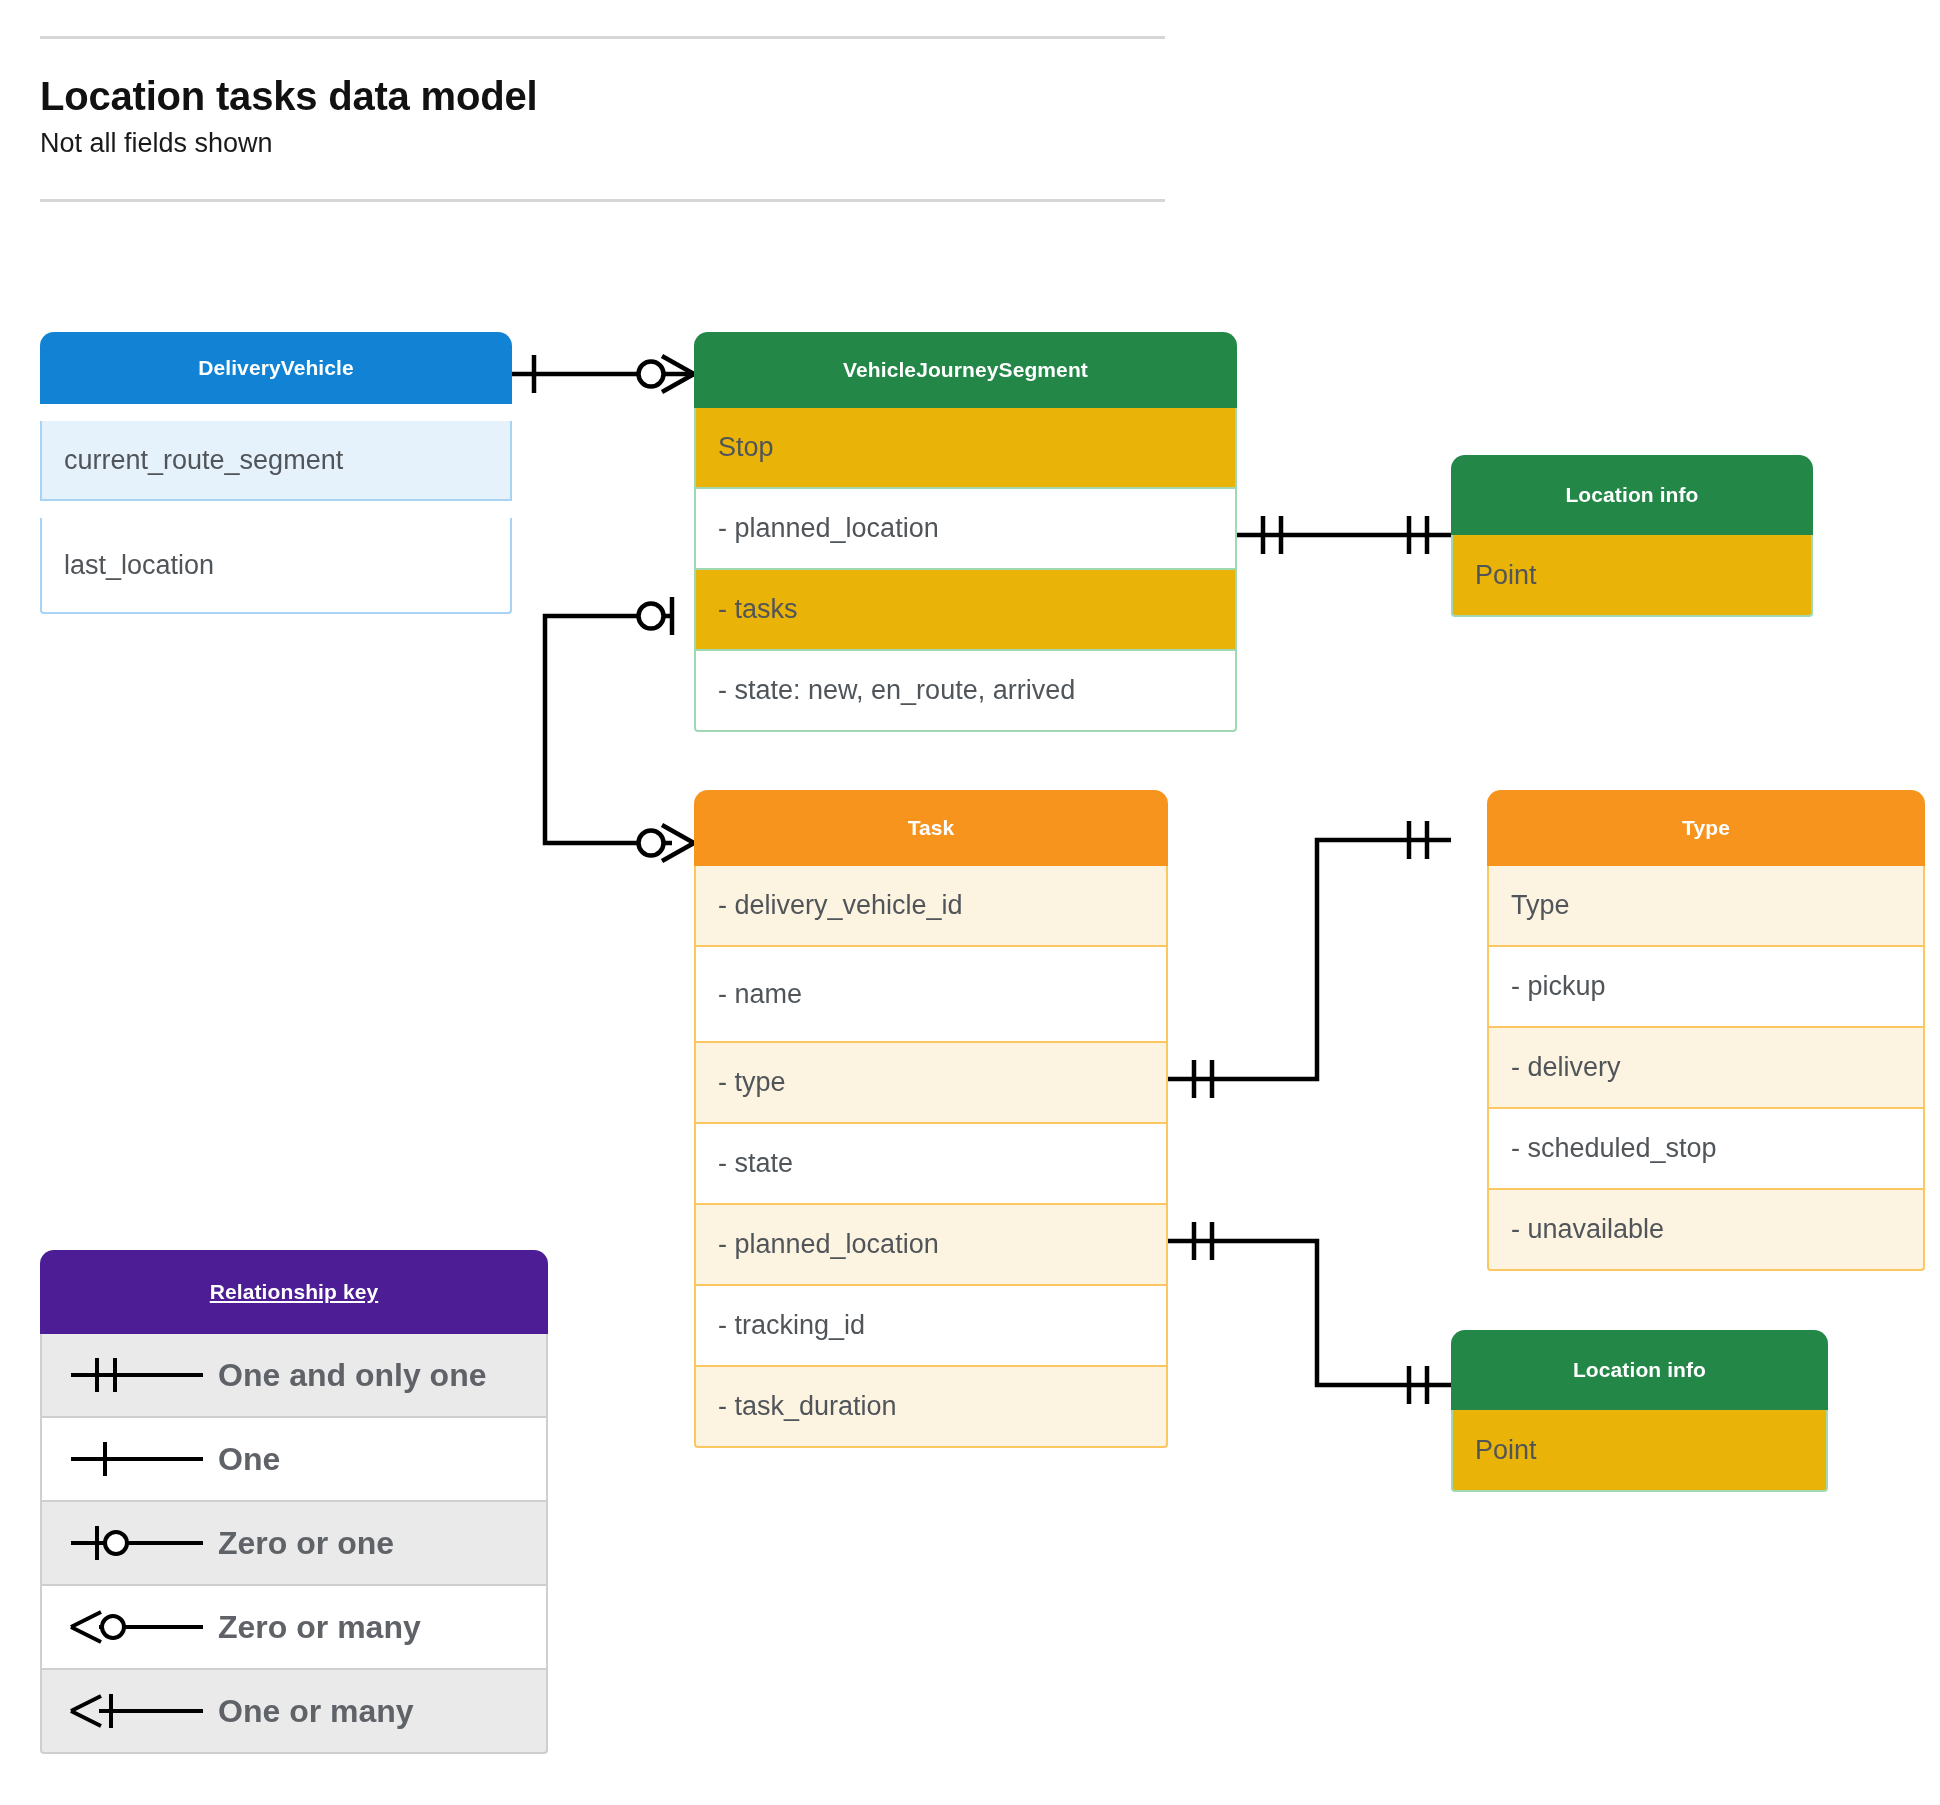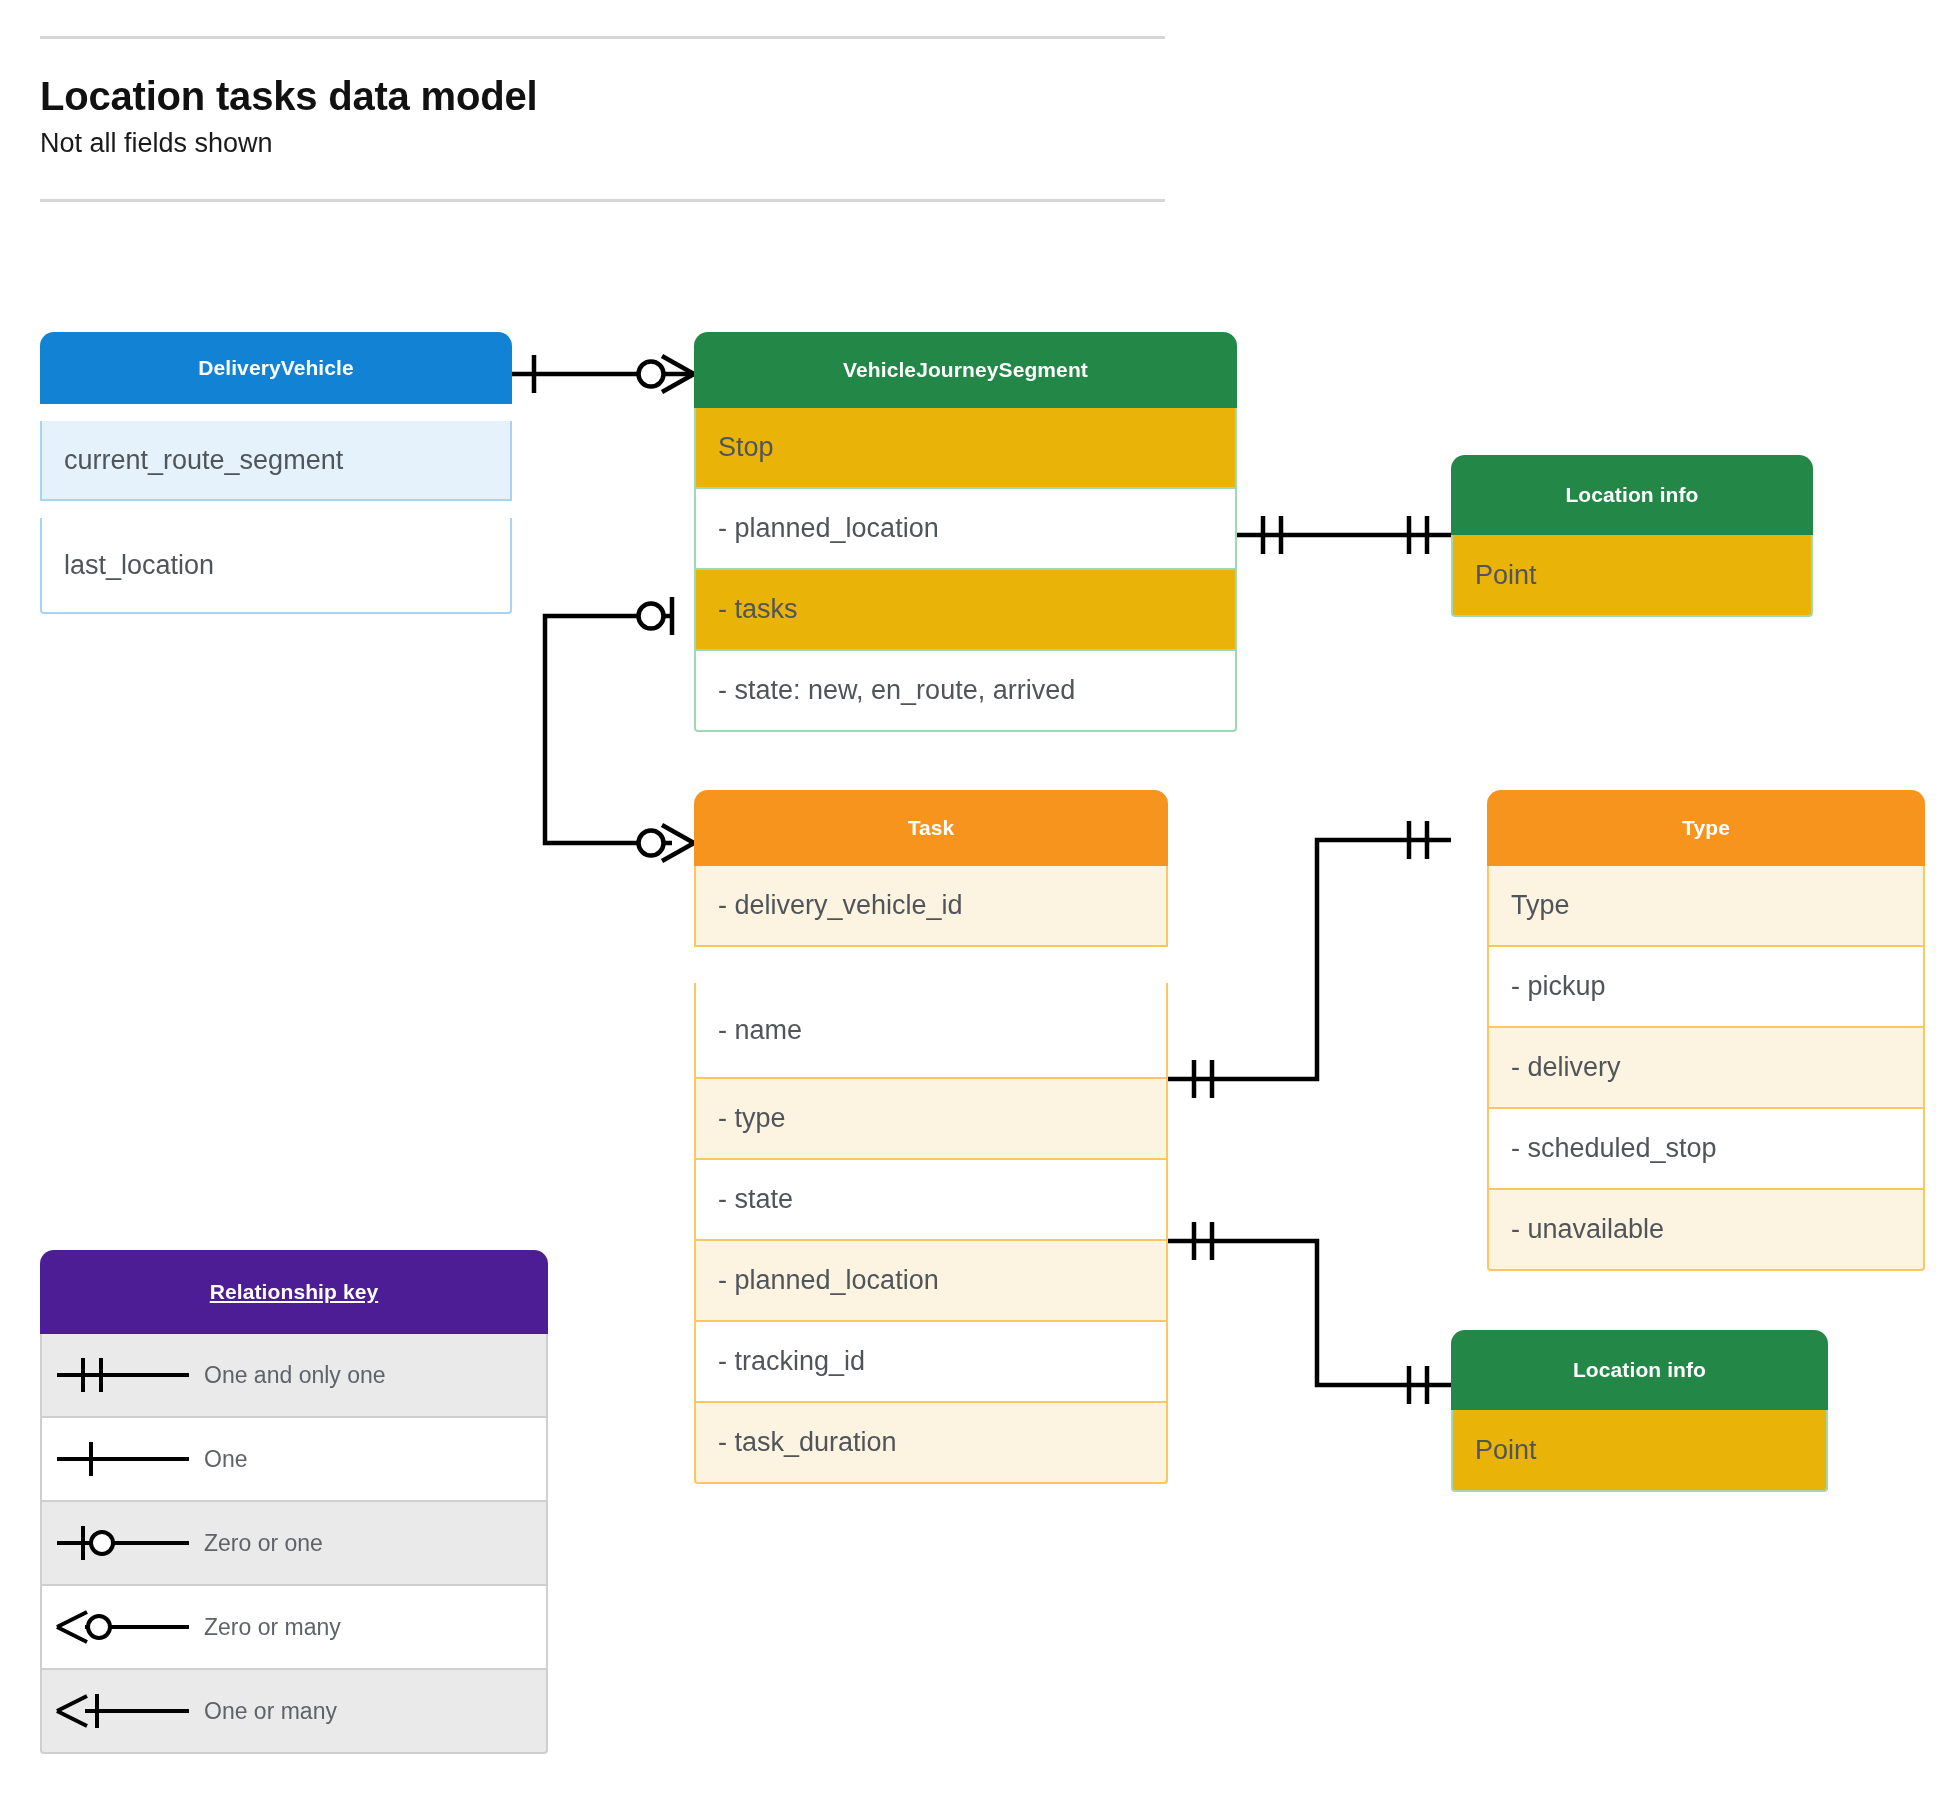--- a/index.html
+++ b/index.html
@@ -60,22 +60,23 @@
 
   
   .grey .ehead{background:#4c1d95;text-decoration:underline;}
   .grey .erow{border-color:#cfcfcf;}
   .grey .erow.alt{background:#eaeaea;}
   .grey .erow.plain{background:#ffffff;}
 
   
   .legend-row{
     display:flex;align-items:center;
-    font-size:23px;color:#5f6368;
-    padding-left:0;
+    font-size:32px;color:#5f6368;
+    padding-left:14px;
+    font-weight:bold;
   }
   .legend-row .sym{width:162px;flex:0 0 162px;display:flex;align-items:center;justify-content:center;}
   .legend-row .lbl{flex:1;}
 
   
   #wires{position:absolute;left:0;top:0;width:1940px;height:1805px;pointer-events:none;}
 </style>
 </head>
 <body>
 
@@ -141,21 +142,21 @@
 </div>
 
 <div class="entity green" style="left:1451px;top:455px;width:362px;">
   <div class="ehead" style="height:80px;">Location info</div>
   <div class="erow alt" style="height:82px;">Point</div>
 </div>
 
 <div class="entity orange" style="left:694px;top:790px;width:474px;">
   <div class="ehead" style="height:76px;">Task</div>
   <div class="erow alt" style="height:81px;">- delivery_vehicle_id</div>
-  <div class="erow plain" style="height:96px;margin-top:36px;">- name</div>
+  <div class="erow plain" style="height:96px;">- name</div>
   <div class="erow alt" style="height:81px;">- type</div>
   <div class="erow plain" style="height:81px;">- state</div>
   <div class="erow alt" style="height:81px;">- planned_location</div>
   <div class="erow plain" style="height:81px;">- tracking_id</div>
   <div class="erow alt" style="height:81px;">- task_duration</div>
 </div>
 
 <div class="entity orange" style="left:1451px;top:790px;width:474px;padding-left:36px;">
   <div class="ehead" style="height:76px;">Type</div>
   <div class="erow alt" style="height:81px;">Type</div>

